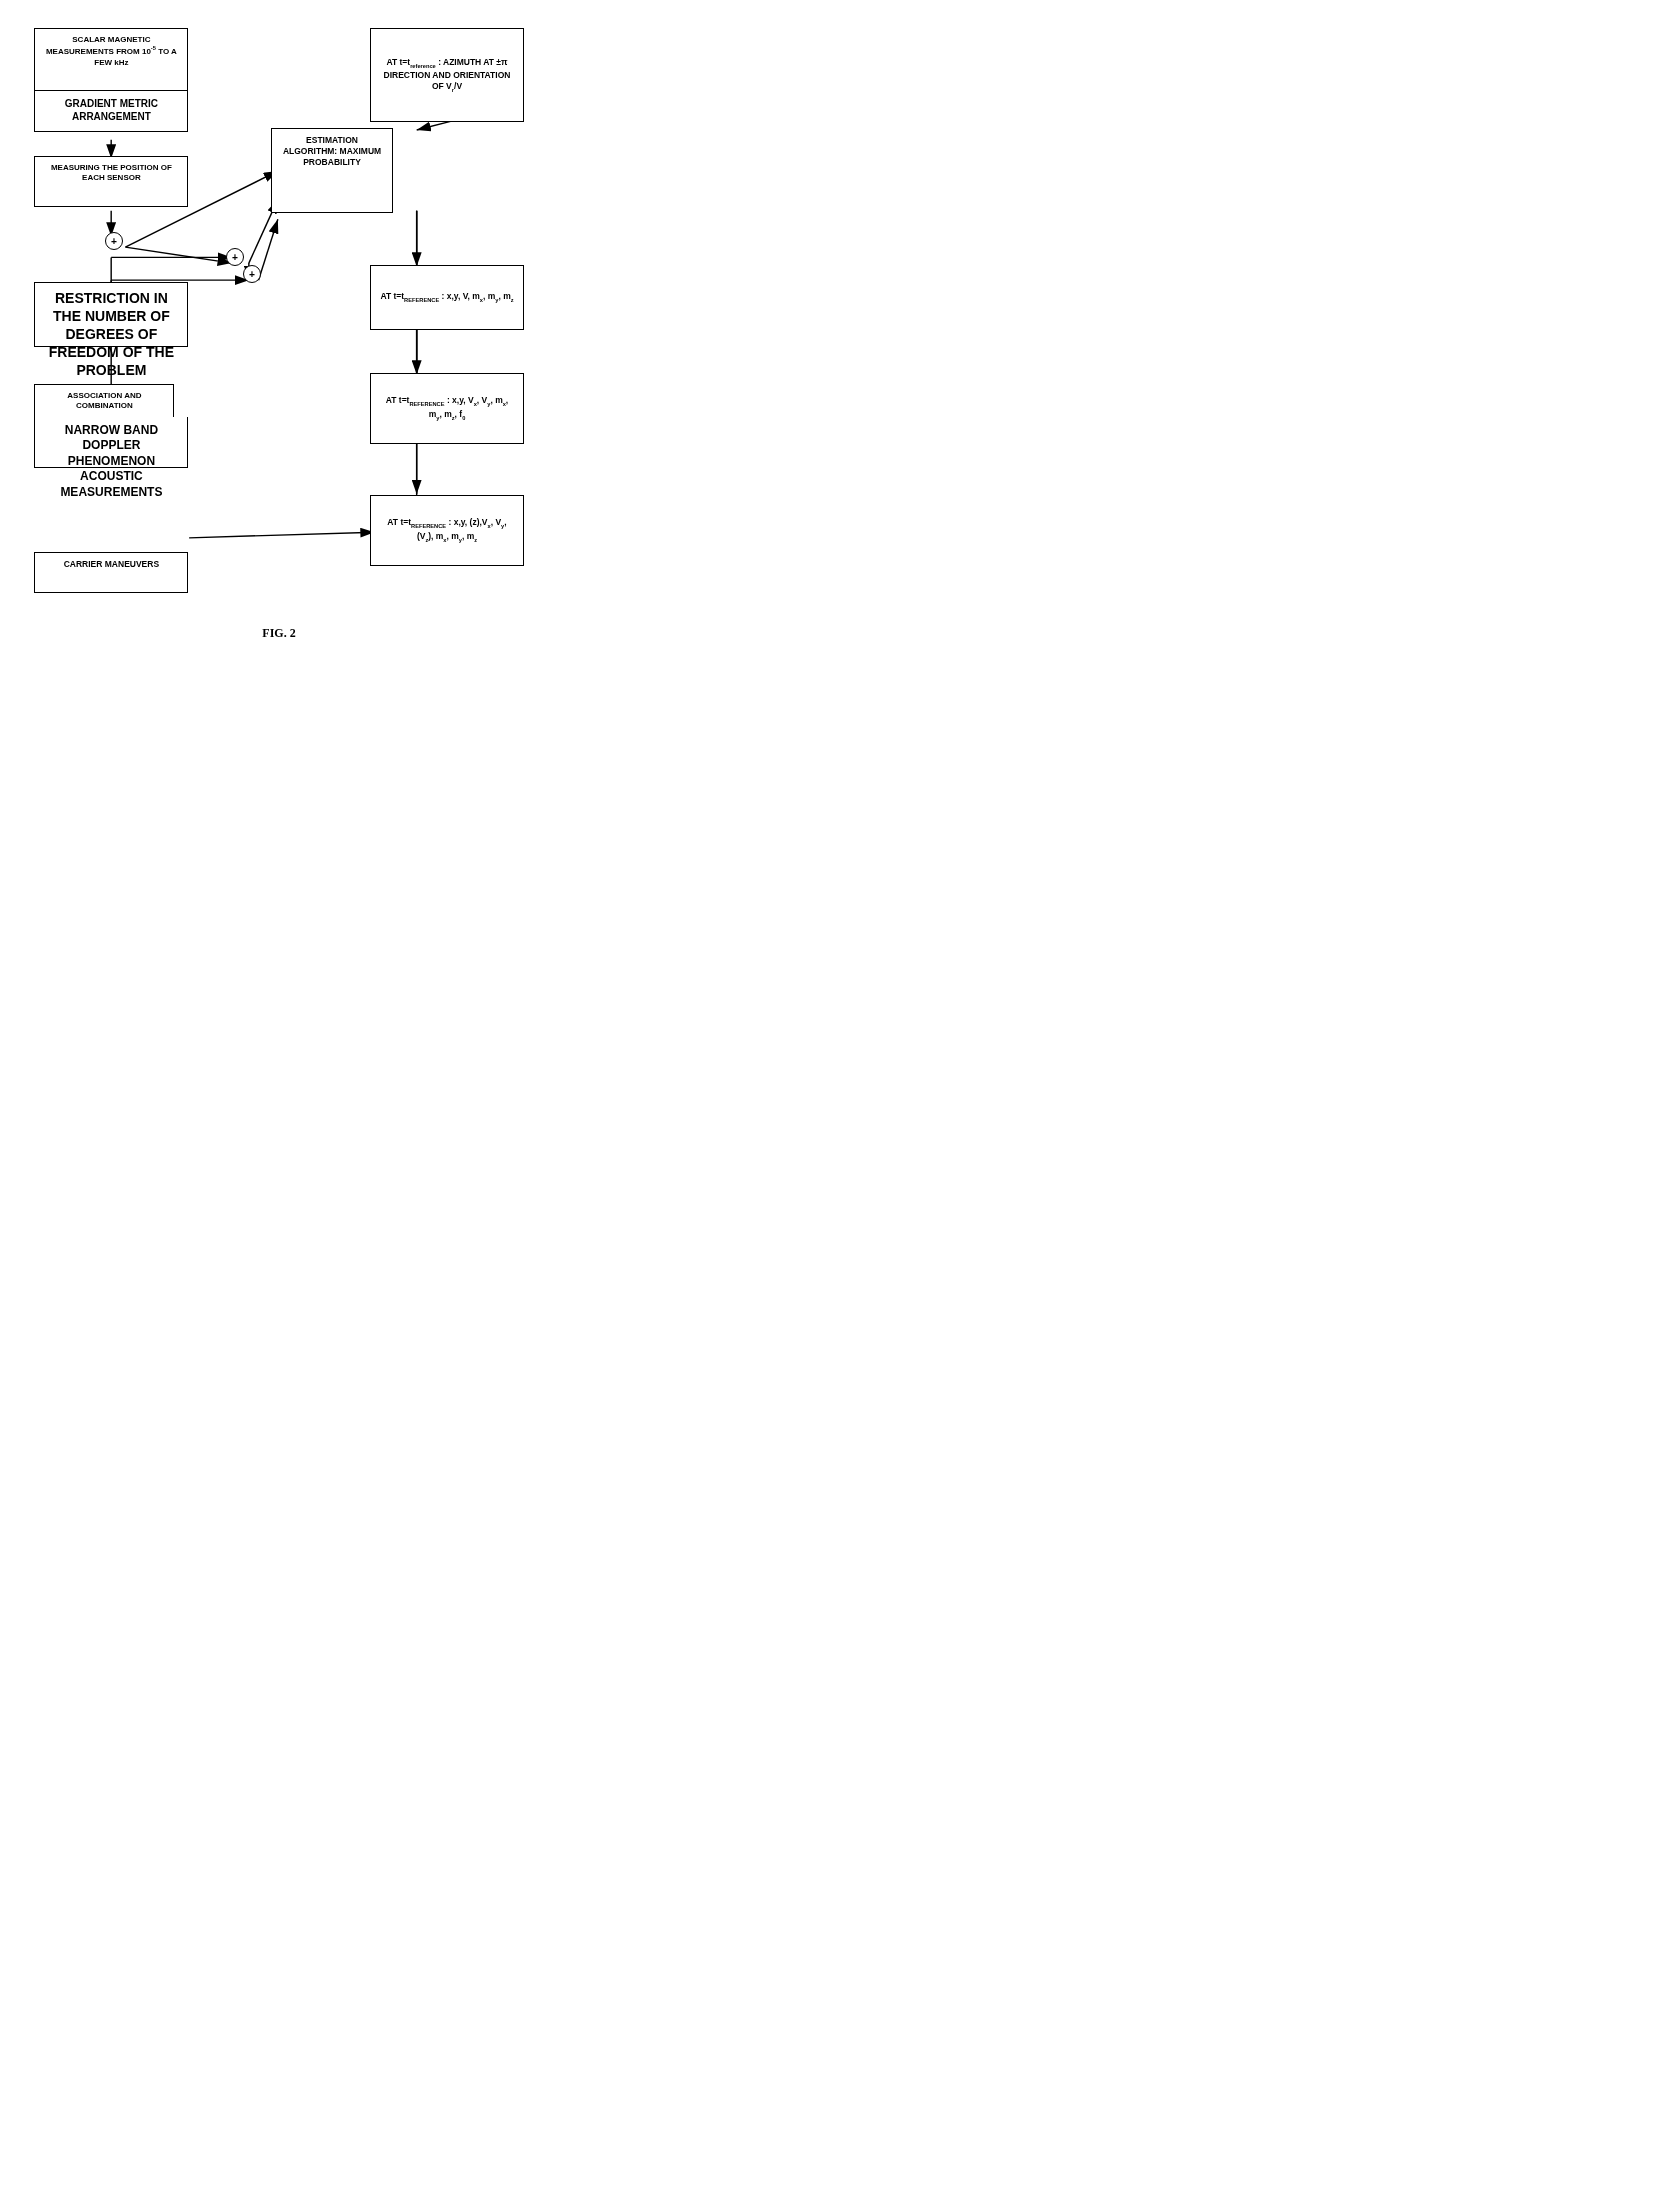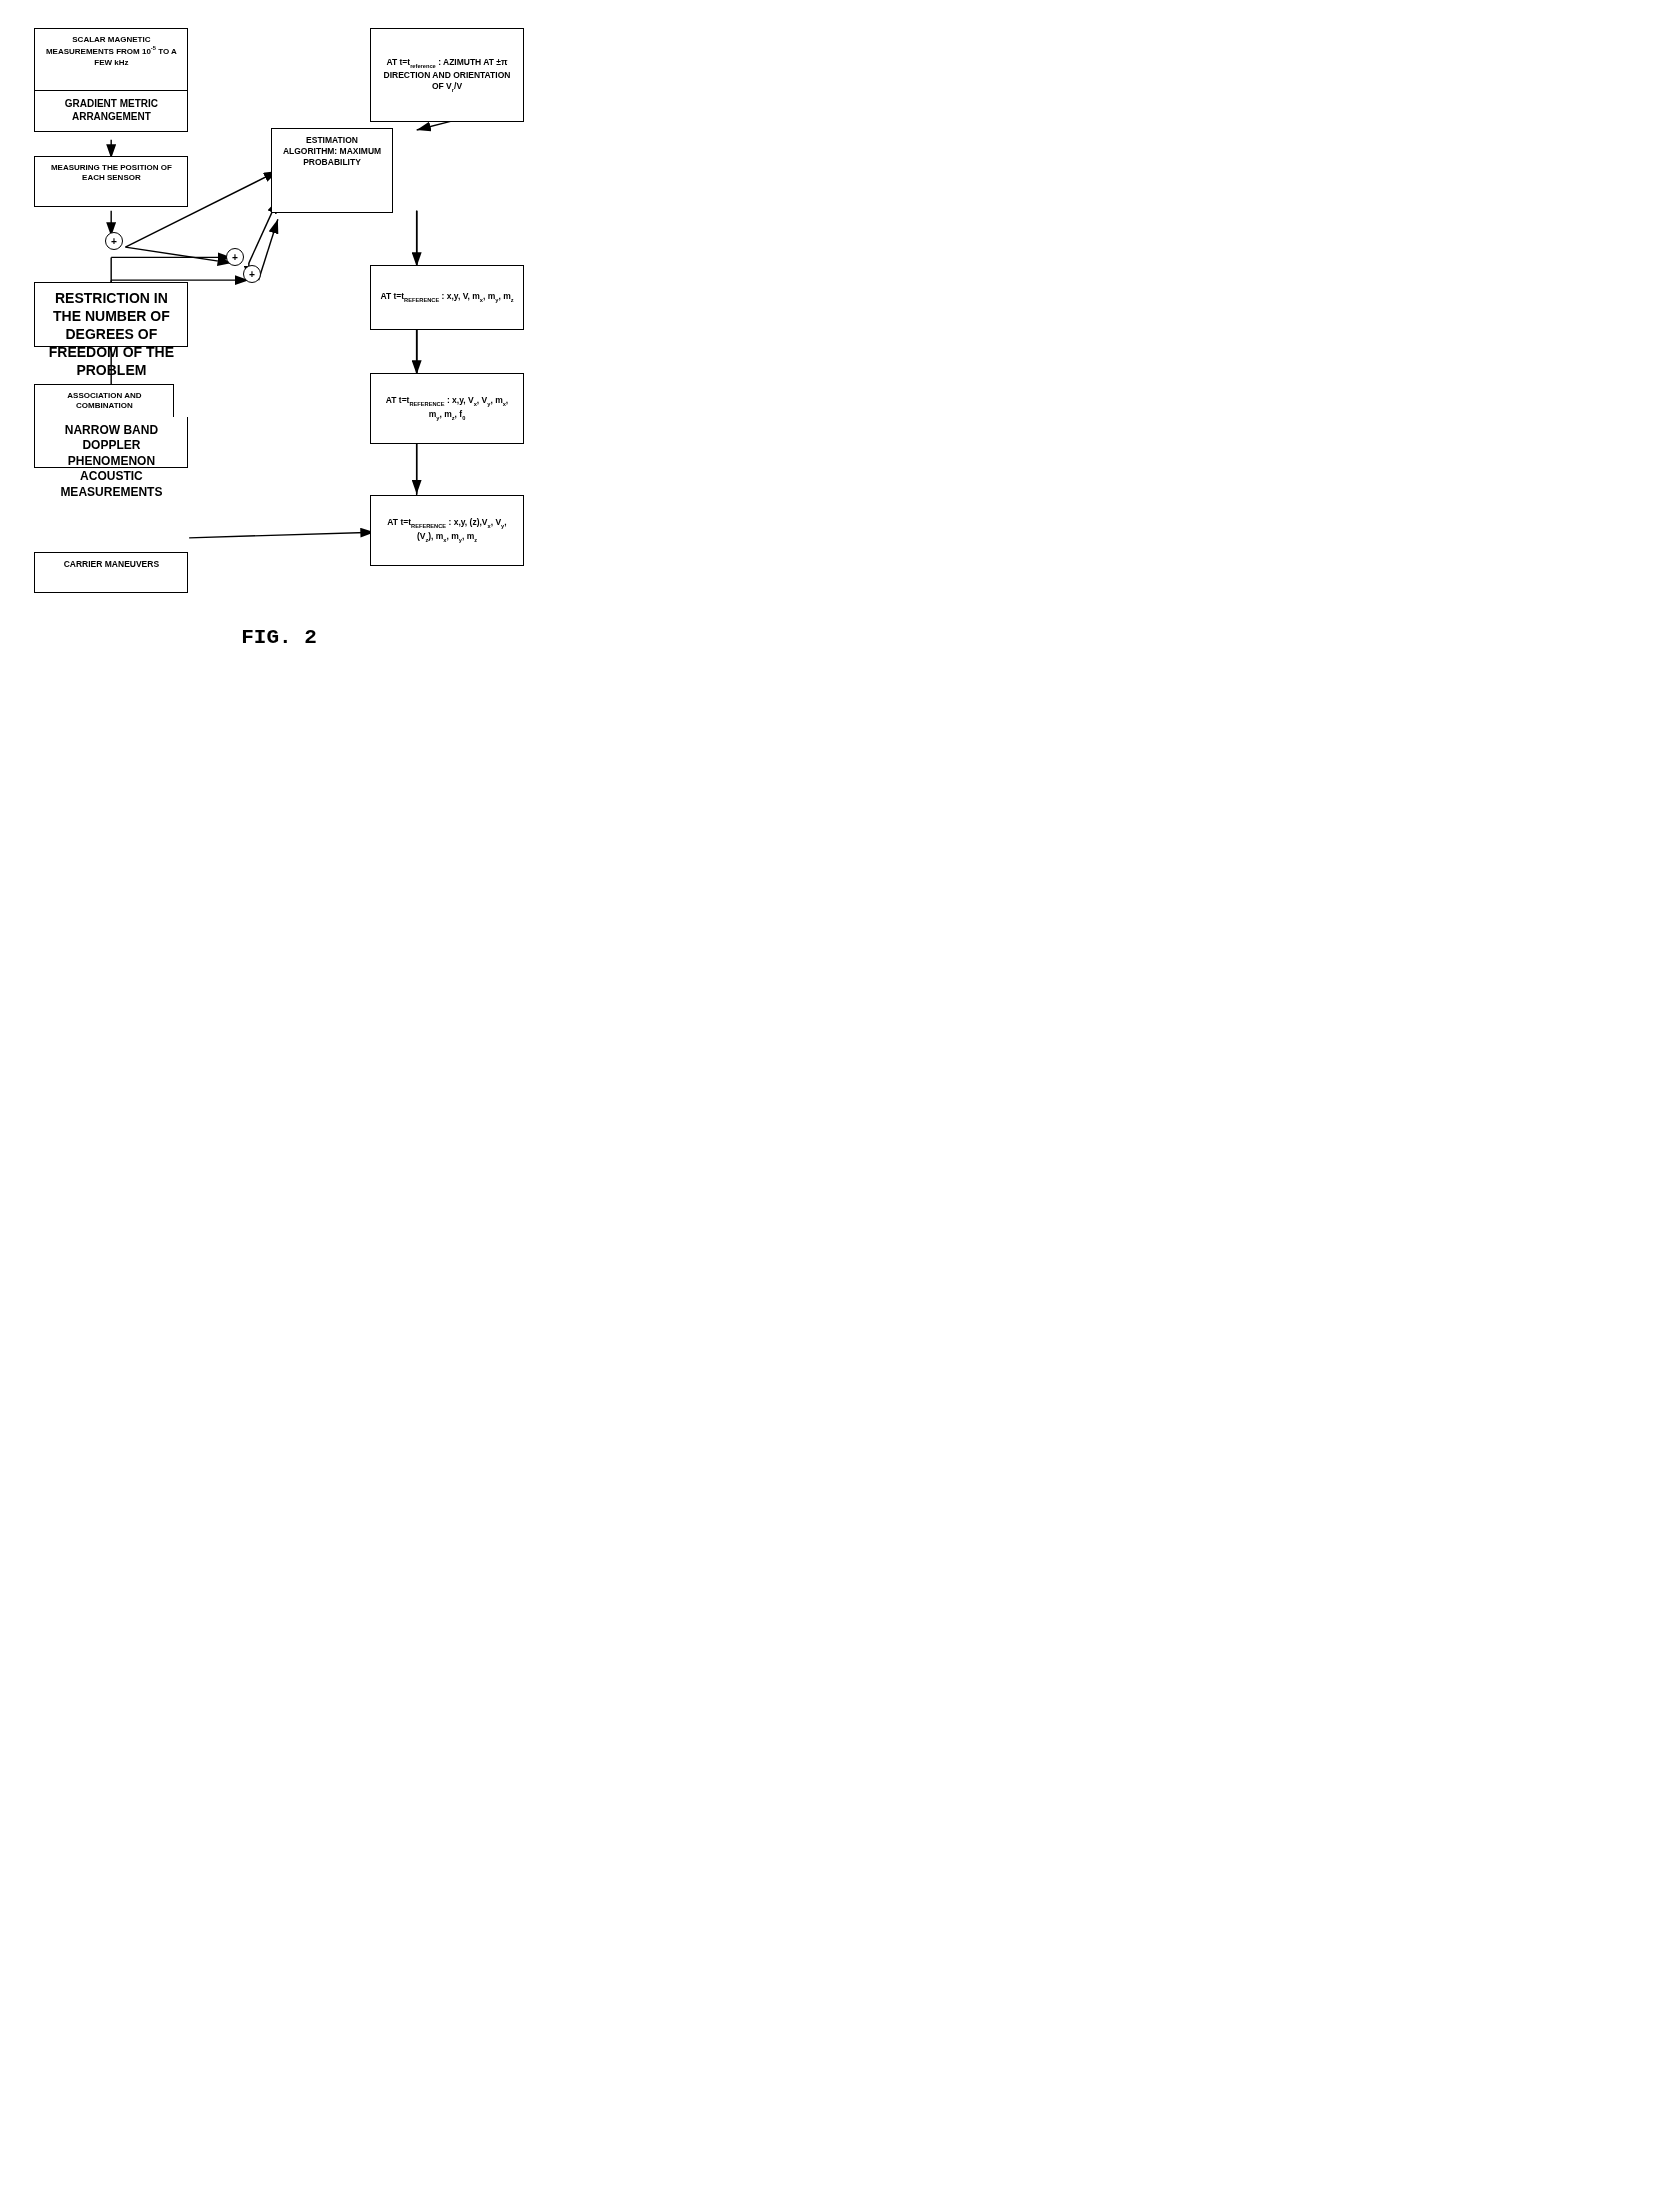--- a/index.html
+++ b/index.html
@@ -33,24 +33,24 @@
     .svg-overlay {
       position: absolute;
       top: 0; left: 0;
       width: 100%;
       height: 100%;
       pointer-events: none;
     }
 
     .fig-label {
       text-align: center;
-      font-size: 21px;
+      font-size: 12px;
       font-weight: bold;
       margin-top: 11.4px;
-      font-family: Liberation Mono, monospace;
+      font-family: Liberation Serif, serif;
     }
 
     .circle-plus {
       border: 1.1px solid #000;
       border-radius: 50%;
       width: 18px;
       height: 18px;
       display: flex;
       align-items: center;
       justify-content: center;

